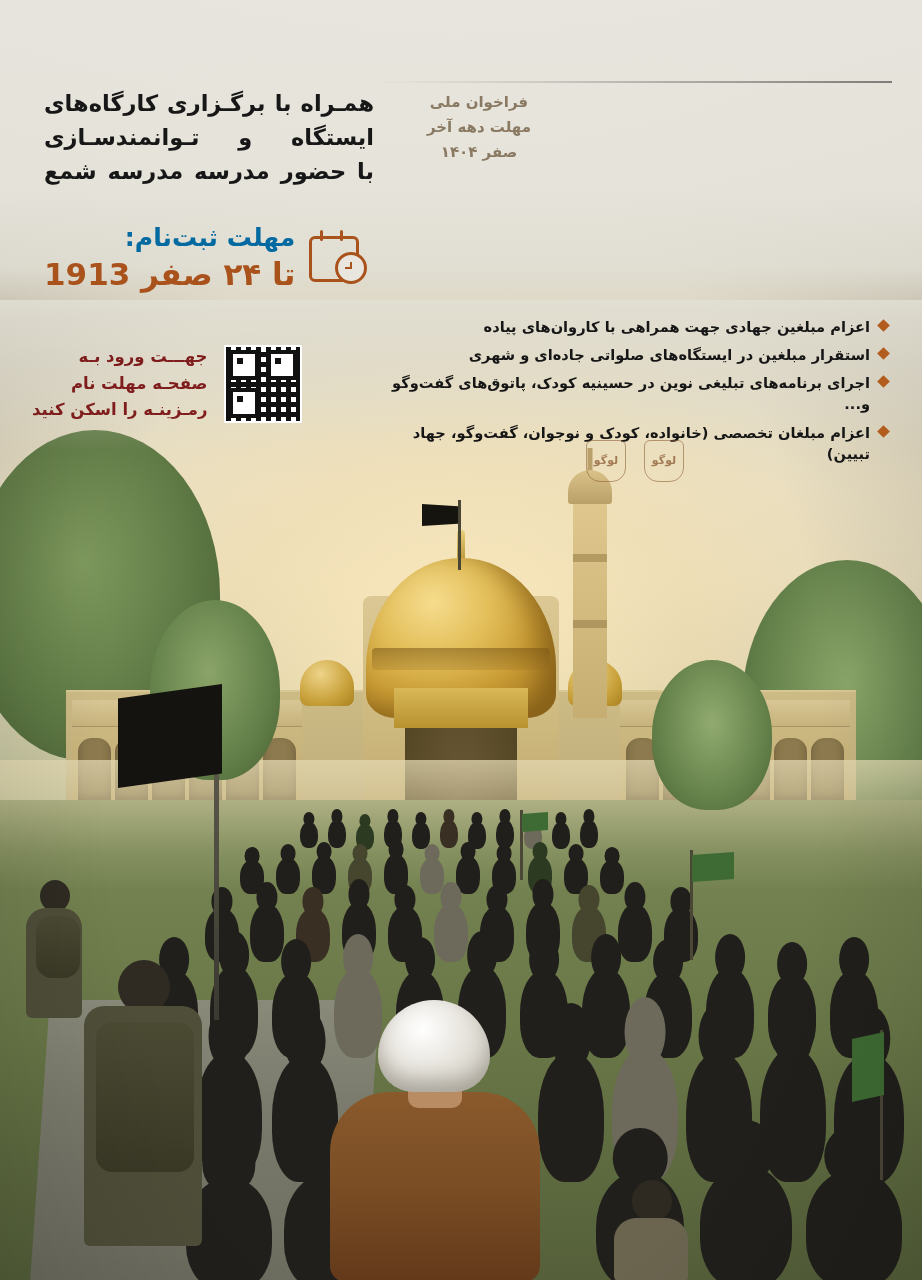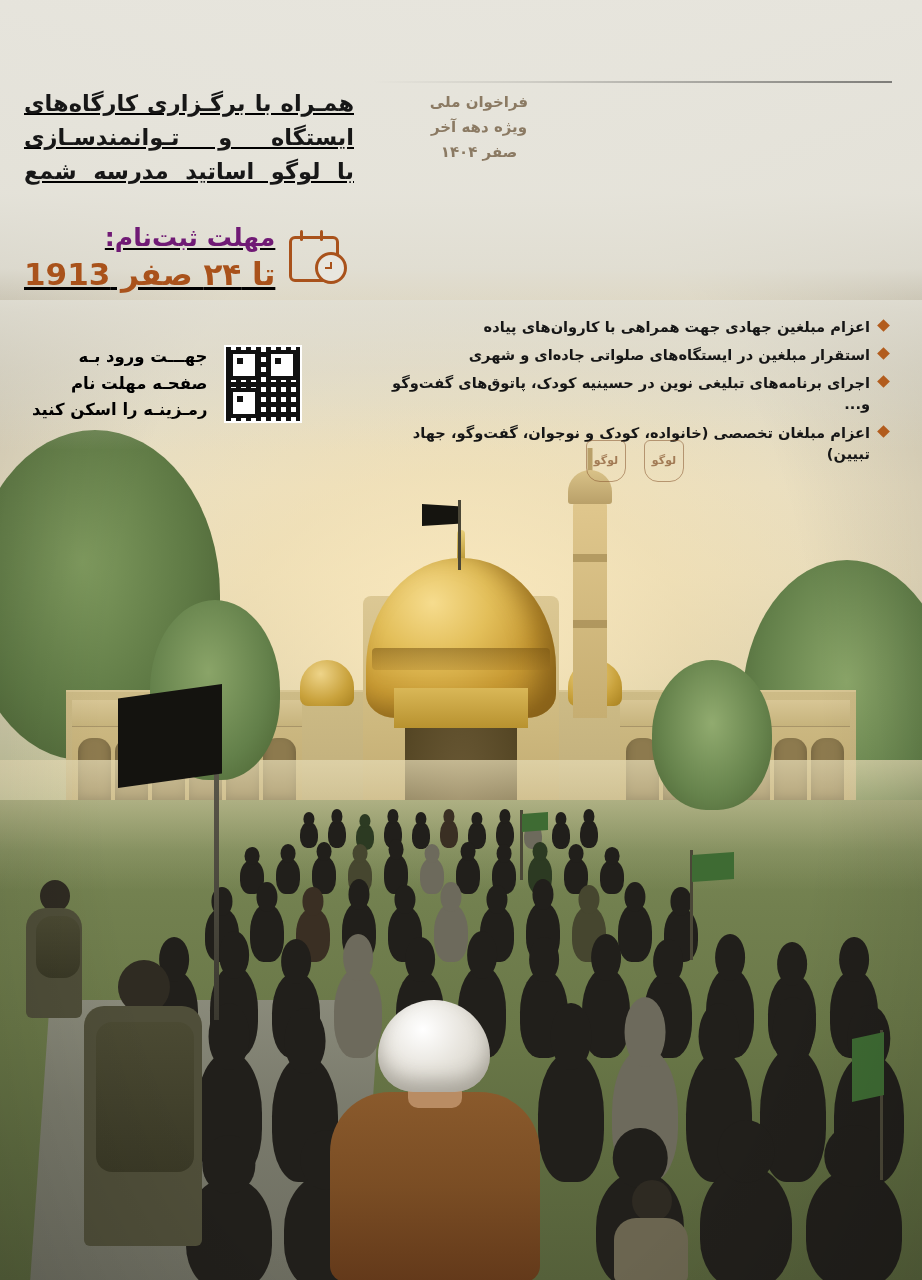--- a/index.html
+++ b/index.html
@@ -151,26 +151,25 @@
   }
   .bullet-text {
     flex: 1 1 auto;
     line-height: 1.45;
     letter-spacing: 0.2px;
   }
 
   
   .left-col {
     position: absolute;
-    left: 24px;
+    left: 44px;
     top: 86px;
     width: 330px;
     direction: rtl;
     text-align: left;
-    text-decoration: underline;
   }
   .workshop-line {
     color: #171717;
     font-weight: bold;
     font-size: 22.5px;
     line-height: 1.52;
     text-align: justify;
     text-align-last: justify;
     letter-spacing: -0.2px;
   }
@@ -180,21 +179,21 @@
     flex-direction: row-reverse;
     align-items: center;
     justify-content: flex-start;
     gap: 14px;
   }
   .deadline-texts {
     text-align: right;
     direction: rtl;
   }
   .deadline-label {
-    color: #701a75;
+    color: #0369a1;
     font-size: 25px;
     font-weight: bold;
     letter-spacing: 2px;
     white-space: nowrap;
   }
   .deadline-value {
     color: #a9521b;
     font-size: 31px;
     font-weight: bold;
     margin-top: 4px;
@@ -245,21 +244,21 @@
     left: 32px;
     top: 344px;
     display: flex;
     flex-direction: row-reverse;
     align-items: center;
     gap: 16px;
   }
   .qr-text {
     direction: rtl;
     text-align: right;
-    color: #000000;
+    color: #7f1d1d;
     font-weight: bold;
     font-size: 16.5px;
     line-height: 1.62;
     letter-spacing: 1.5px;
   }
   .qr-code {
     width: 78px;
     height: 78px;
     background-color: #ffffff;
     padding: 2px;
@@ -851,21 +850,21 @@
 
     <div class="vignette"></div>
   </div>
 
   <div class="top-overlay"></div>
   <div class="top-overlay2"></div>
 
   <div class="title-block">
     <div class="kicker">
       <div>فراخوان ملی</div>
-      <div>ویژه دهه آخر</div>
+      <div>مهلت دهه آخر</div>
       <div>صفر ۱۴۰۴</div>
     </div>
     <div class="title-rule"></div>
   </div>
 
   <div class="bullets">
     <div class="bullet-row">
       <span class="diamond"></span>
       <span class="bullet-text">اعزام مبلغین جهادی جهت همراهی با کاروان‌های پیاده</span>
     </div>
@@ -884,21 +883,21 @@
   </div>
 
   <div class="logos">
     <div class="logo-badge">لوگو</div>
     <div class="logo-badge">لوگو</div>
   </div>
 
   <div class="left-col">
     <div class="workshop-line">همـراه با برگـزاری کارگاه‌های</div>
     <div class="workshop-line">ایستگاه و تـوانمندسـازی</div>
-    <div class="workshop-line">با لوگو اساتید مدرسه شمع</div>
+    <div class="workshop-line">با حضور مدرسه مدرسه شمع</div>
 
     <div class="deadline-wrap">
       <div class="deadline-texts">
         <div class="deadline-label">مهلت ثبت‌نام:</div>
         <div class="deadline-value">تا ۲۴ صفر 1913</div>
       </div>
       <div class="cal-icon">
         <div class="ring1"></div>
         <div class="ring2"></div>
         <div class="body"></div>

